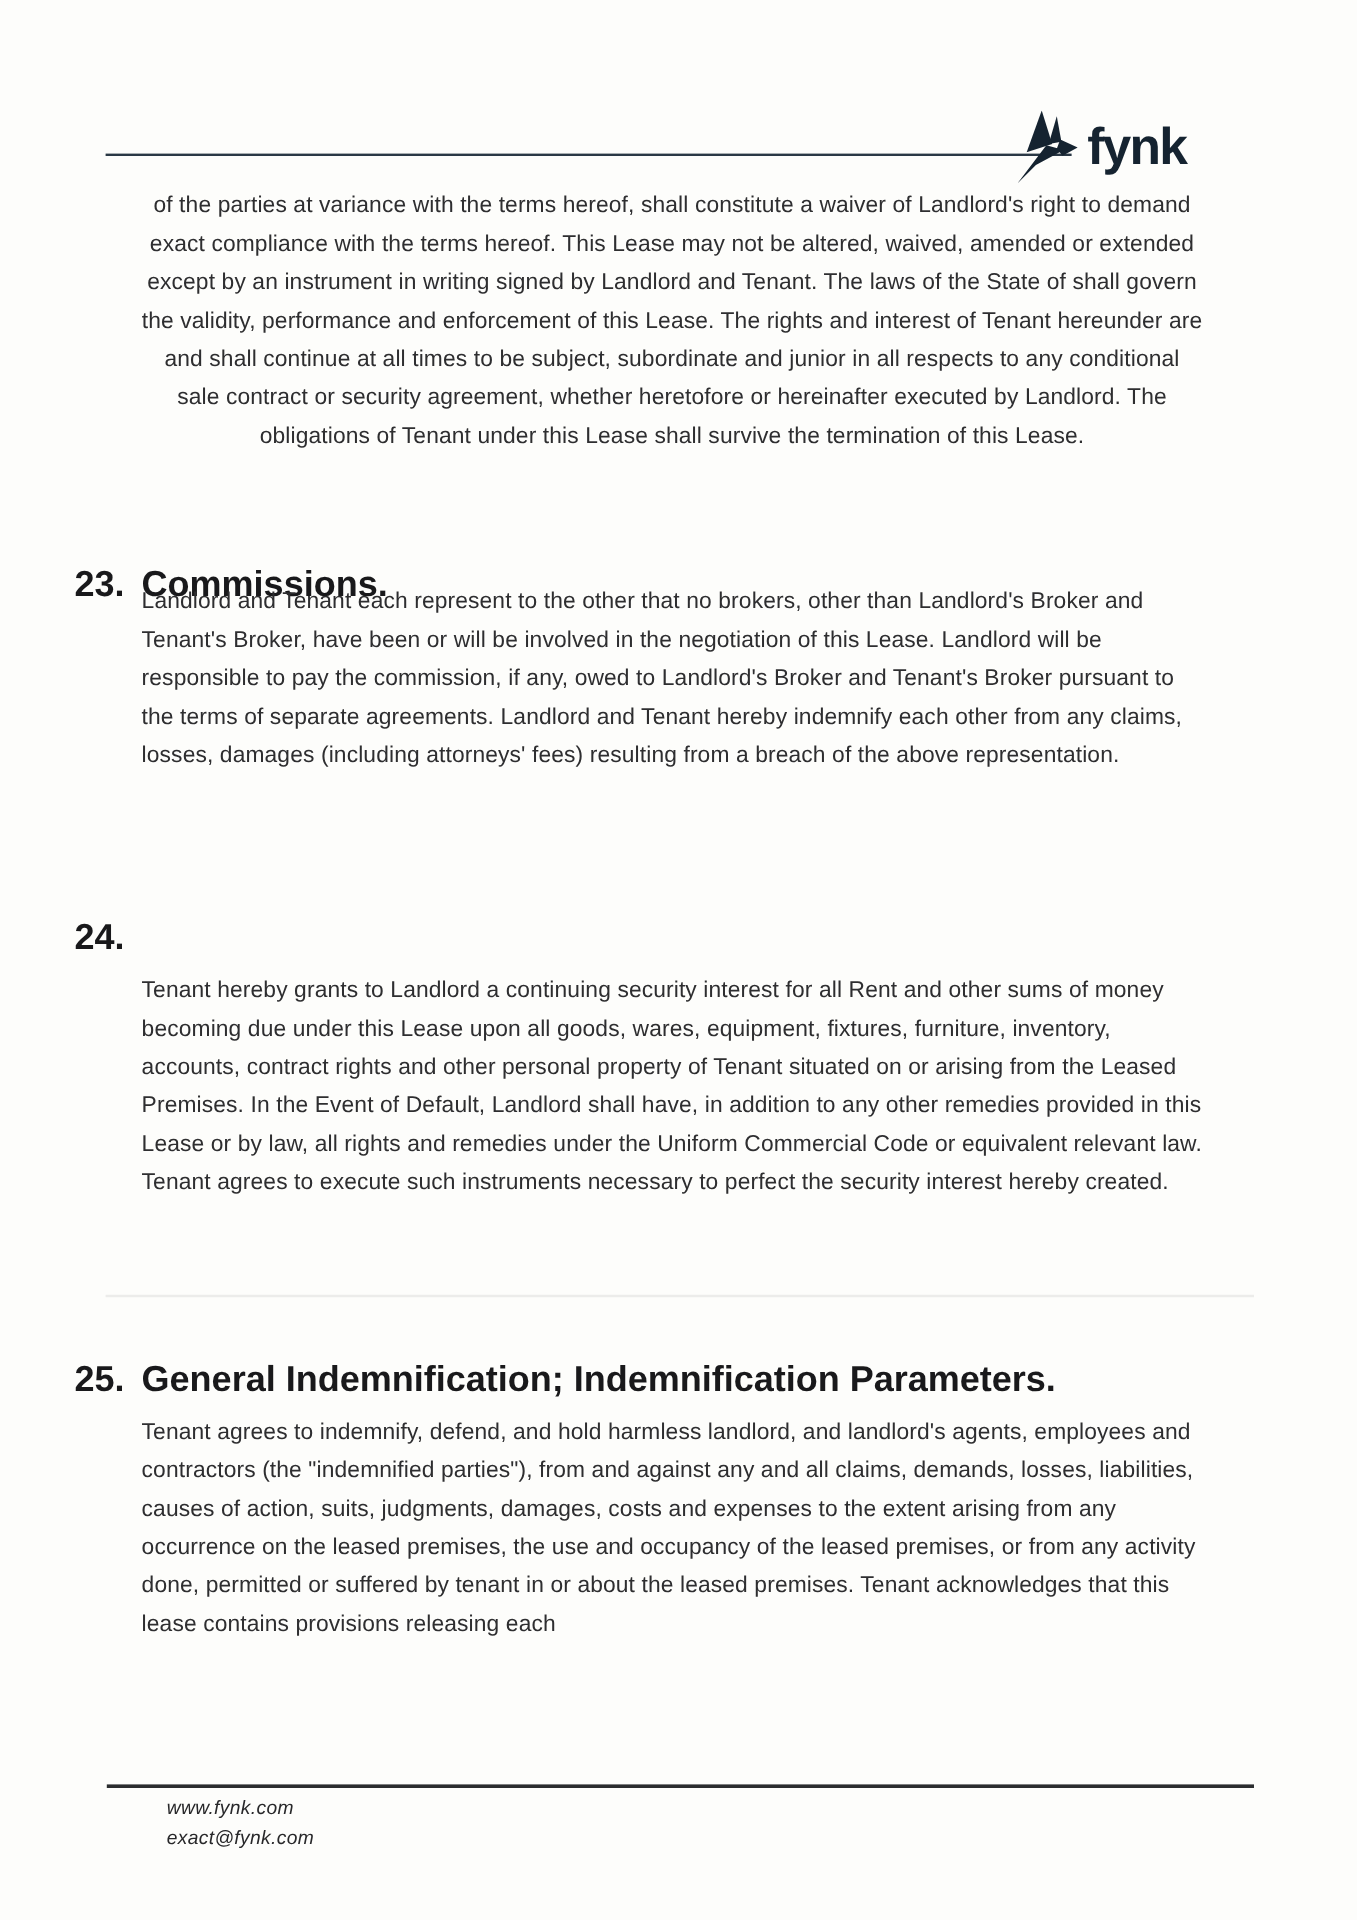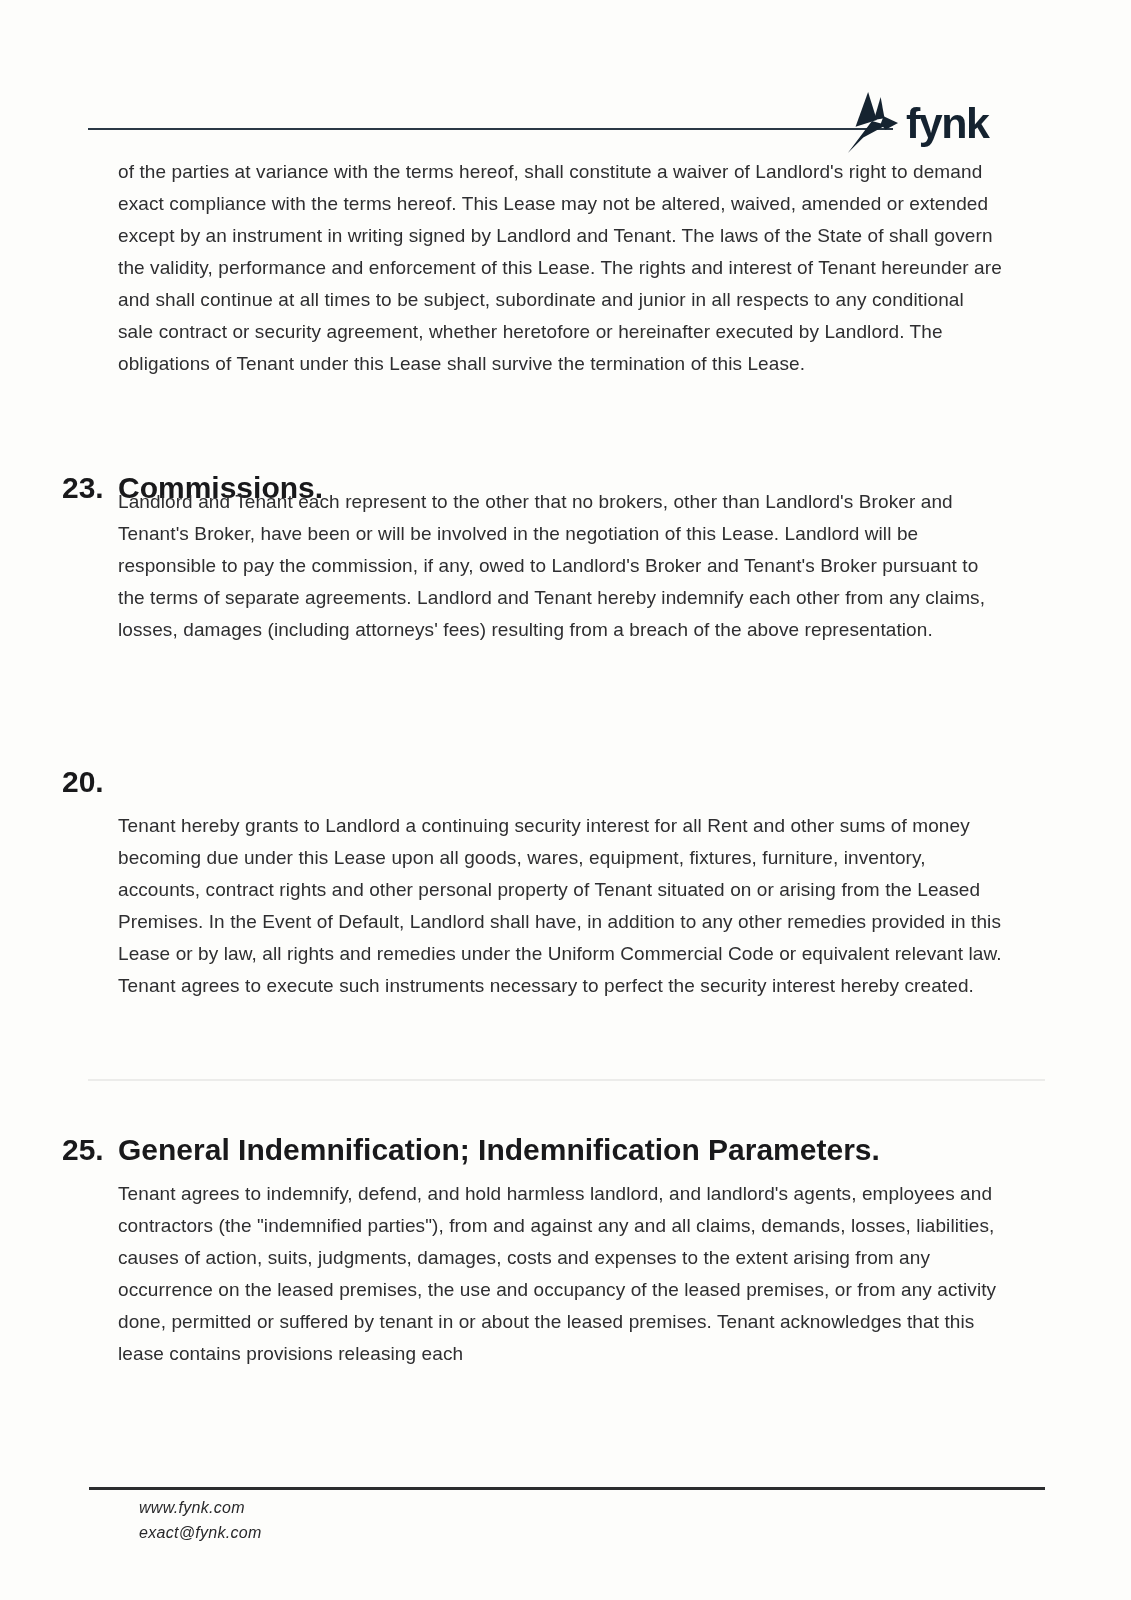--- a/index.html
+++ b/index.html
@@ -38,21 +38,21 @@
   }
 
   
   .body-text {
     position: absolute;
     font-size: 19px;
     line-height: 32px;
     color: #2e2e30;
     letter-spacing: 0.1px;
   }
-  .intro { left: 118px; top: 156px; width: 884px; }
+  .intro { left: 118px; top: 156px; width: 884px; text-align: center; }
   .sec-body-23 { left: 118px; top: 486px; width: 884px; }
   .sec-body-24 { left: 118px; top: 810px; width: 892px; }
   .sec-body-25 { left: 118px; top: 1178px; width: 896px; }
 
   
   .sec-heading {
     position: absolute;
     left: 62px;
     display: flex;
     font-size: 30px;
@@ -117,21 +117,21 @@
 
     <p class="body-text intro">of the parties at variance with the terms hereof, shall constitute a waiver of Landlord's right to demand exact compliance with the terms hereof. This Lease may not be altered, waived, amended or extended except by an instrument in writing signed by Landlord and Tenant. The laws of the State of shall govern the validity, performance and enforcement of this Lease. The rights and interest of Tenant hereunder are and shall continue at all times to be subject, subordinate and junior in all respects to any conditional sale contract or security agreement, whether heretofore or hereinafter executed by Landlord. The obligations of Tenant under this Lease shall survive the termination of this Lease.</p>
 
     <h2 class="sec-heading h-23">
       <span class="sec-num">23.</span>
       <span class="sec-title">Commissions.</span>
     </h2>
     <p class="body-text sec-body-23">Landlord and Tenant each represent to the other that no brokers, other than Landlord's Broker and Tenant's Broker, have been or will be involved in the negotiation of this Lease. Landlord will be responsible to pay the commission, if any, owed to Landlord's Broker and Tenant's Broker pursuant to the terms of separate agreements. Landlord and Tenant hereby indemnify each other from any claims, losses, damages (including attorneys' fees) resulting from a breach of the above representation.</p>
 
     <h2 class="sec-heading h-24">
-      <span class="sec-num">20.</span>
+      <span class="sec-num">24.</span>
     </h2>
     <p class="body-text sec-body-24">Tenant hereby grants to Landlord a continuing security interest for all Rent and other sums of money becoming due under this Lease upon all goods, wares, equipment, fixtures, furniture, inventory, accounts, contract rights and other personal property of Tenant situated on or arising from the Leased Premises. In the Event of Default, Landlord shall have, in addition to any other remedies provided in this Lease or by law, all rights and remedies under the Uniform Commercial Code or equivalent relevant law. Tenant agrees to execute such instruments necessary to perfect the security interest hereby created.</p>
 
     <div class="section-divider"></div>
 
     <h2 class="sec-heading h-25">
       <span class="sec-num">25.</span>
       <span class="sec-title">General Indemnification; Indemnification Parameters.</span>
     </h2>
     <p class="body-text sec-body-25">Tenant agrees to indemnify, defend, and hold harmless landlord, and landlord's agents, employees and contractors (the "indemnified parties"), from and against any and all claims, demands, losses, liabilities, causes of action, suits, judgments, damages, costs and expenses to the extent arising from any occurrence on the leased premises, the use and occupancy of the leased premises, or from any activity done, permitted or suffered by tenant in or about the leased premises. Tenant acknowledges that this lease contains provisions releasing each</p>

